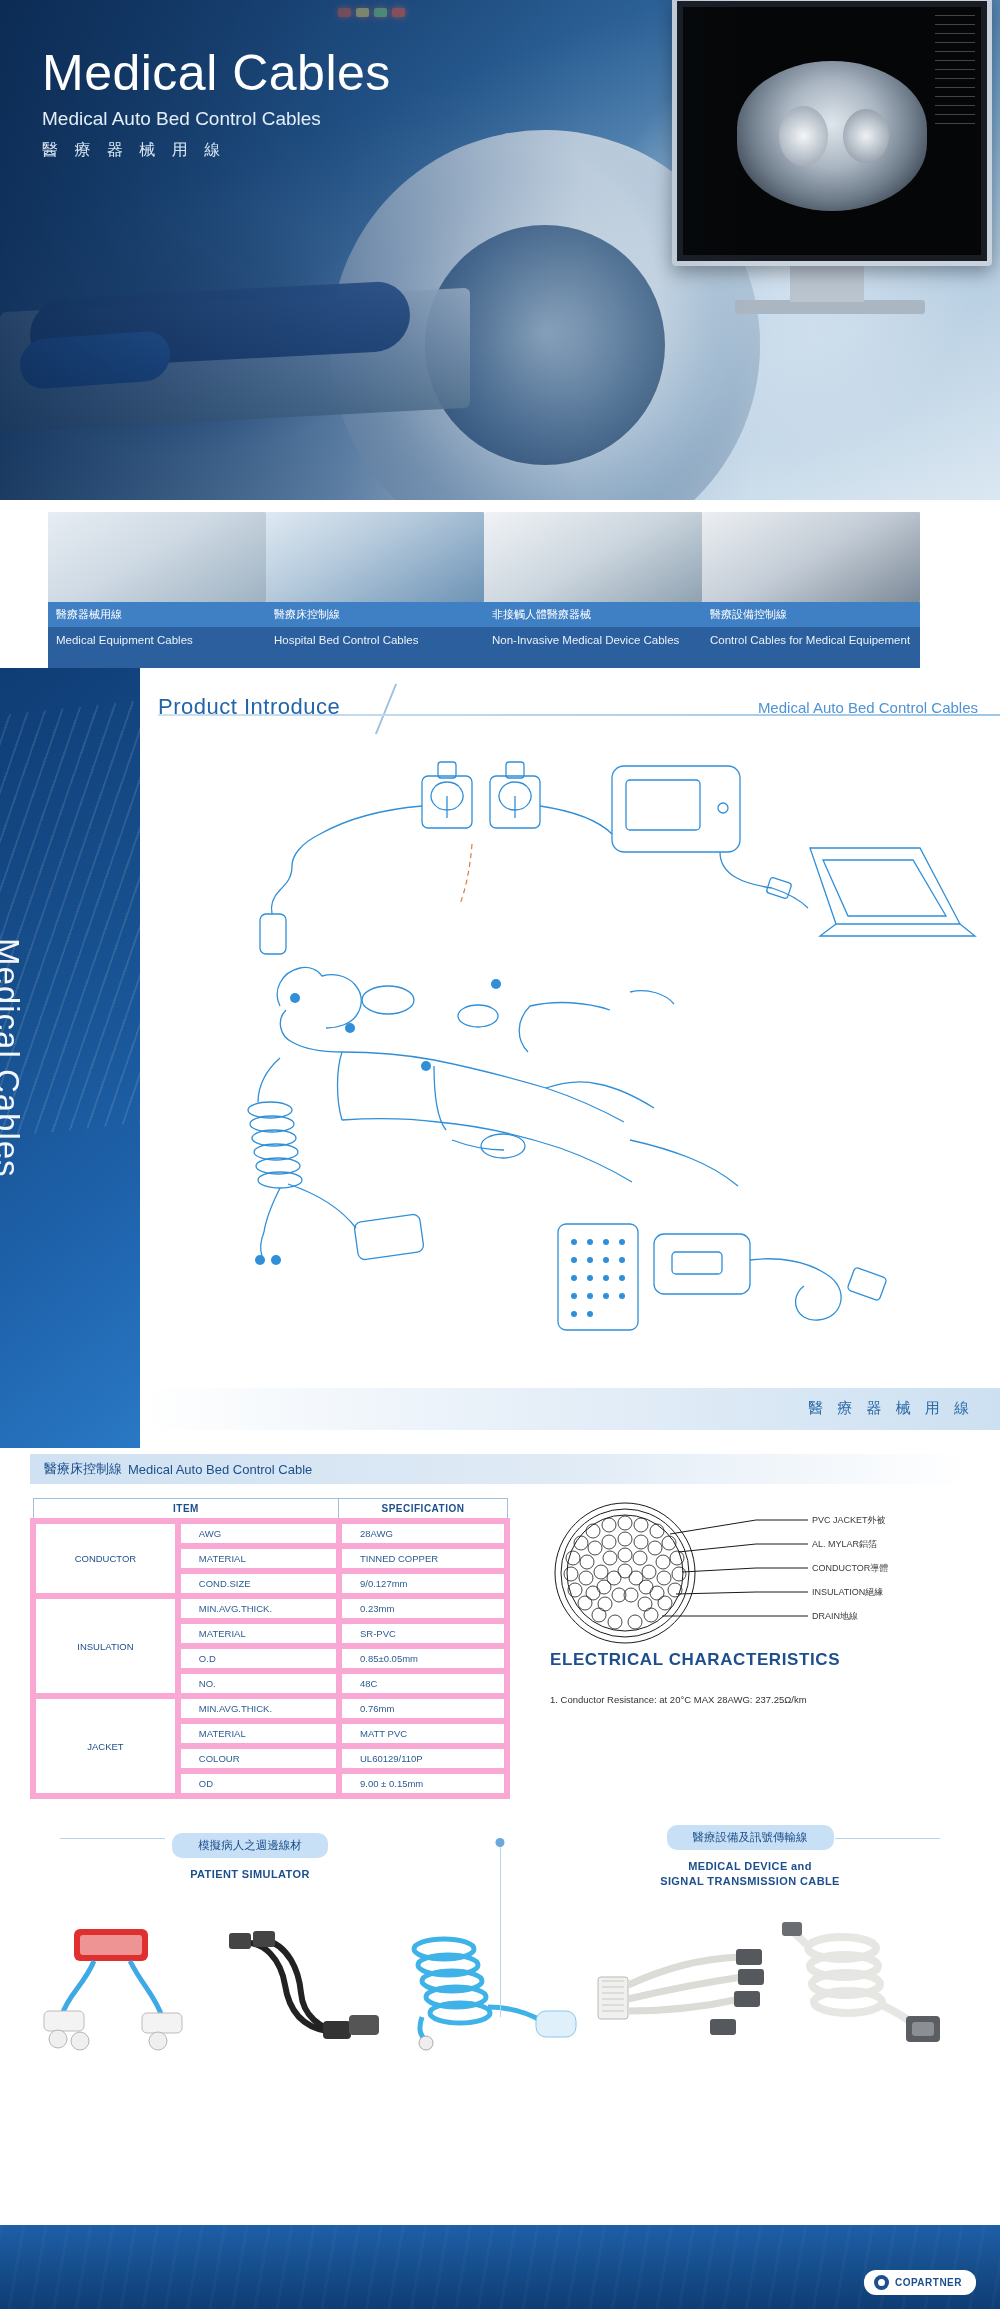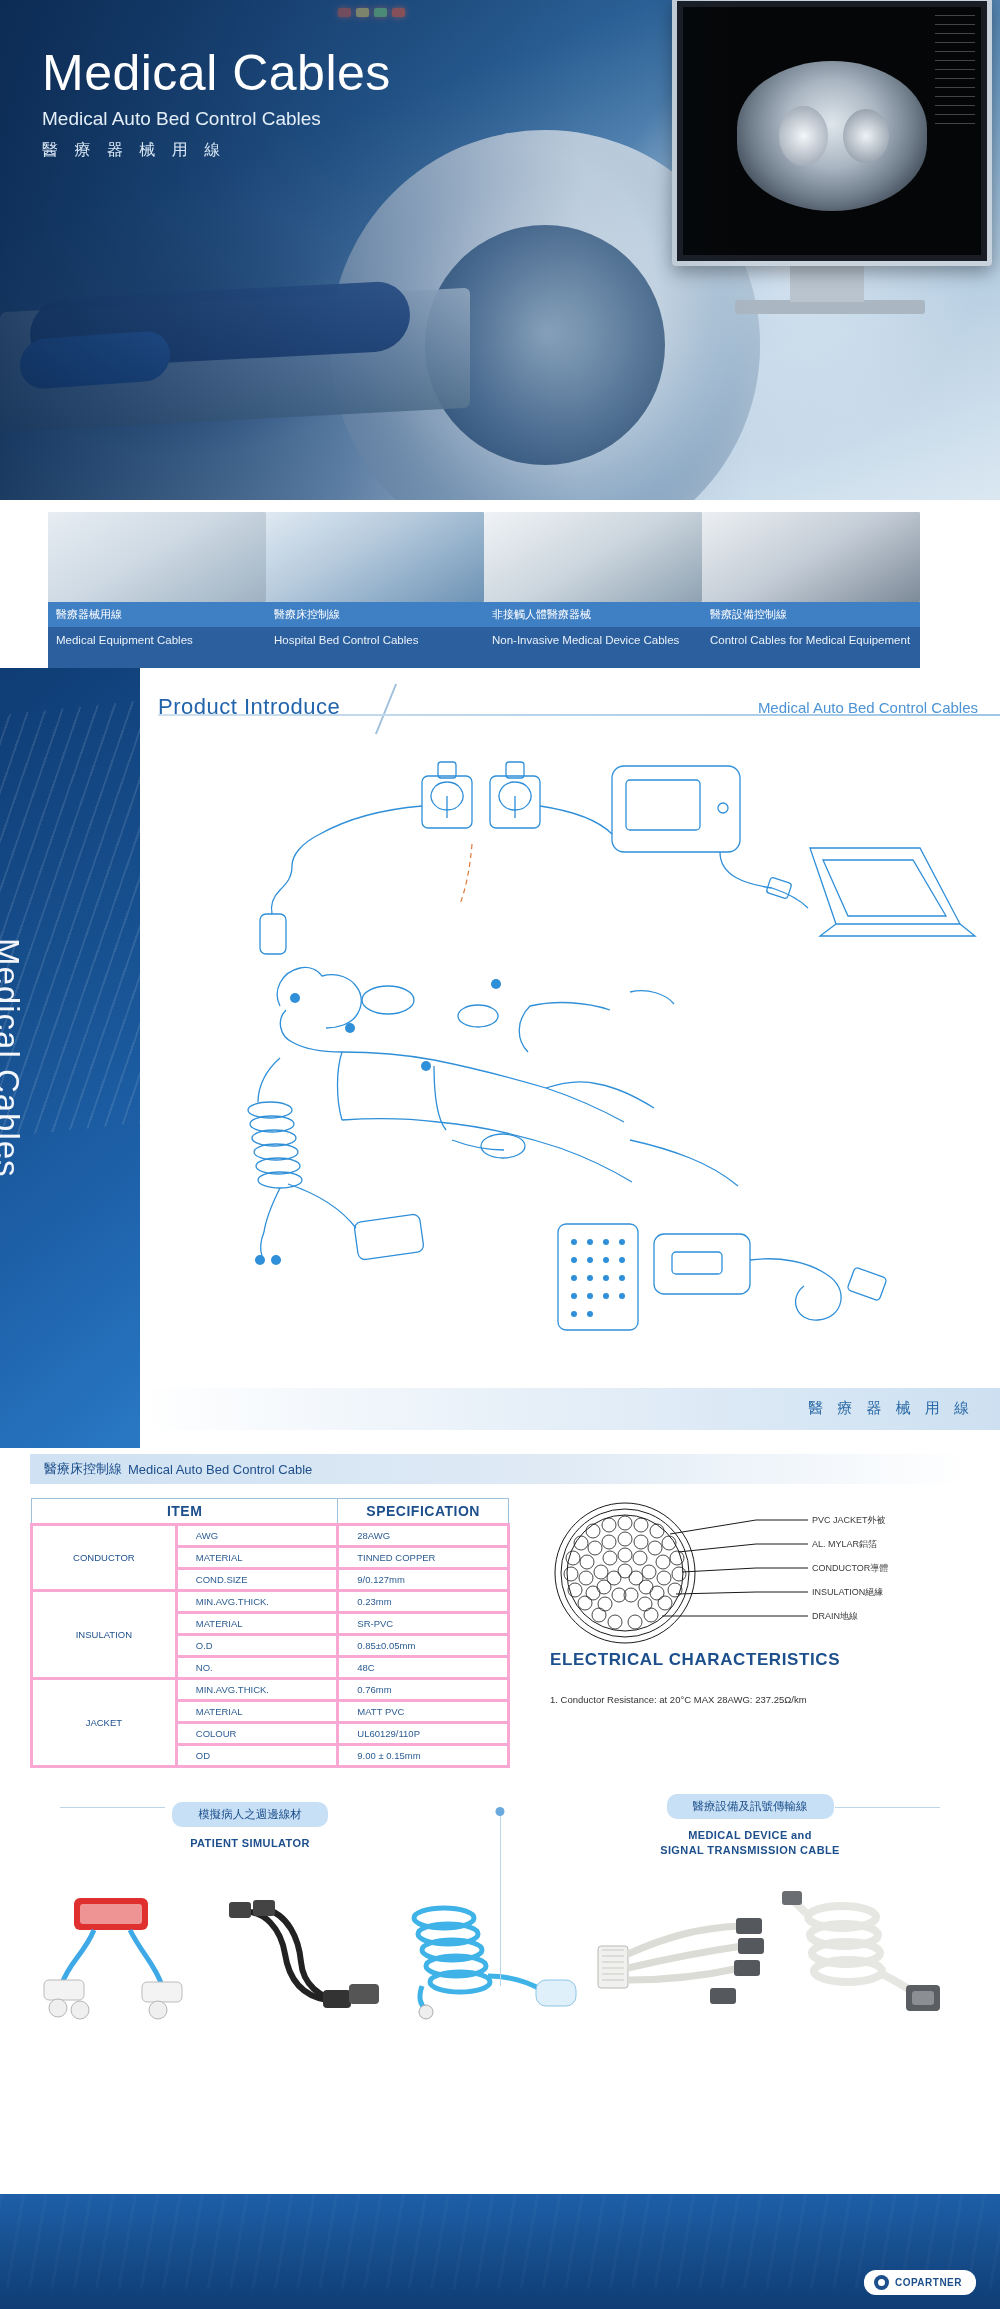--- a/index.html
+++ b/index.html
@@ -88,43 +88,43 @@
     background:linear-gradient(90deg,#ffffff 0%,#e9f1f9 40%,#cde0f1 100%);}
   .intro-footer span{position:absolute;right:26px;top:11px;font-size:15px;color:#2d6ca8;letter-spacing:5px;}
 
   
   .spec{position:relative;margin-top:6px;padding:0 30px;}
   .spec-bar{height:30px;background:linear-gradient(90deg,#cfe1f2 0%,#dfeaf5 55%,#ffffff 100%);
     display:flex;align-items:center;padding-left:14px;}
   .spec-bar span{font-size:13px;color:#1d4f8c;}
   .spec-body{display:flex;margin-top:14px;}
   table.spec-table{border-collapse:collapse;width:480px;font-size:9.5px;color:#2b5c92;}
-  table.spec-table th{background:#ffffff;border:1px solid #9fc0dc;color:#1d4f8c;font-size:14px;padding:4px 2px;font-weight:bold;letter-spacing:.5px;}
-  table.spec-table td{border:3px solid #f9a8d4;padding:3px 18px;height:13px;}
+  table.spec-table th{background:#ffffff;border:1px solid #9fc0dc;color:#1d4f8c;font-size:10px;padding:4px 2px;font-weight:bold;letter-spacing:.5px;}
+  table.spec-table td{border:6px solid #f9a8d4;padding:3px 18px;height:13px;}
   td.grp{text-align:center;font-size:9.5px;color:#1d4f8c;}
   .right-col{flex:1;position:relative;padding-left:40px;}
   .cable-wrap{position:relative;width:420px;height:150px;}
   .ec-title{margin-top:2px;font-size:17px;color:#1d4f8c;font-weight:bold;letter-spacing:.6px;}
   .ec-line{margin-top:24px;font-size:9.5px;color:#333;}
 
   
   .bottom{position:relative;margin-top:26px;padding:0 30px;}
   .bottom-head{display:flex;align-items:center;justify-content:space-between;position:relative;}
   .bh-col{width:440px;text-align:center;position:relative;}
   .pill{display:inline-block;background:#c8e0f5;color:#1d4f8c;font-size:11.5px;padding:5px 26px;border-radius:10px;}
   .bh-en{margin-top:9px;font-size:11px;color:#1d4f8c;font-weight:bold;line-height:1.4;letter-spacing:.4px;}
   .center-dot{position:absolute;left:50%;top:13px;transform:translateX(-50%);width:9px;height:9px;border-radius:50%;
     background:#6aa9dd;}
   .divider-v{position:absolute;left:50%;top:22px;width:1px;height:170px;background:#bcd4e8;}
   .hline{position:absolute;top:13px;height:1px;background:#bcd4e8;}
   .products{display:flex;margin-top:18px;height:160px;align-items:center;}
   .pcell{flex:1;display:flex;align-items:center;justify-content:center;}
 
   
-  .footer{position:absolute;left:0;bottom:0;width:1000px;height:115px;
+  .footer{position:absolute;left:0;bottom:0;width:1000px;height:84px;
     background:linear-gradient(180deg,#1e5fa8 0%,#17508f 45%,#0f3c74 100%);}
   .footer .wave{position:absolute;left:0;top:0;width:1000px;height:95px;opacity:.35;
     background:repeating-linear-gradient(100deg,rgba(255,255,255,.07) 0 3px,transparent 3px 22px);}
   .logo{position:absolute;right:24px;bottom:14px;background:#fff;border-radius:12px;padding:5px 14px 5px 10px;
     display:flex;align-items:center;gap:6px;}
   .logo-mark{width:15px;height:15px;border-radius:50%;background:#1d4f8c;position:relative;}
   .logo-mark::after{content:"";position:absolute;left:4px;top:4px;width:7px;height:7px;border-radius:50%;background:#fff;}
   .logo-txt{font-size:10px;color:#1d4f8c;font-weight:bold;letter-spacing:.5px;}
 </style>
 </head>

